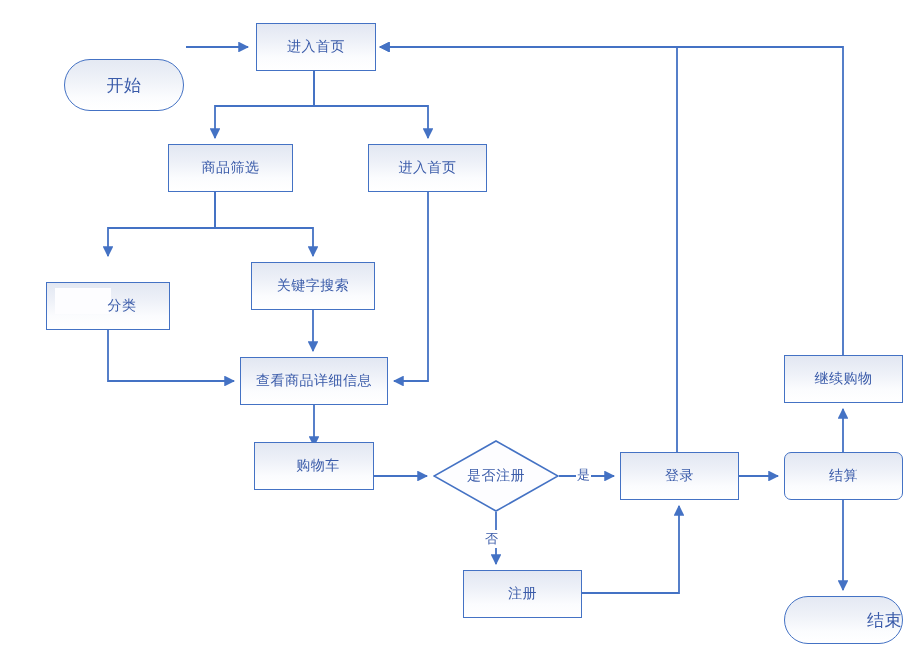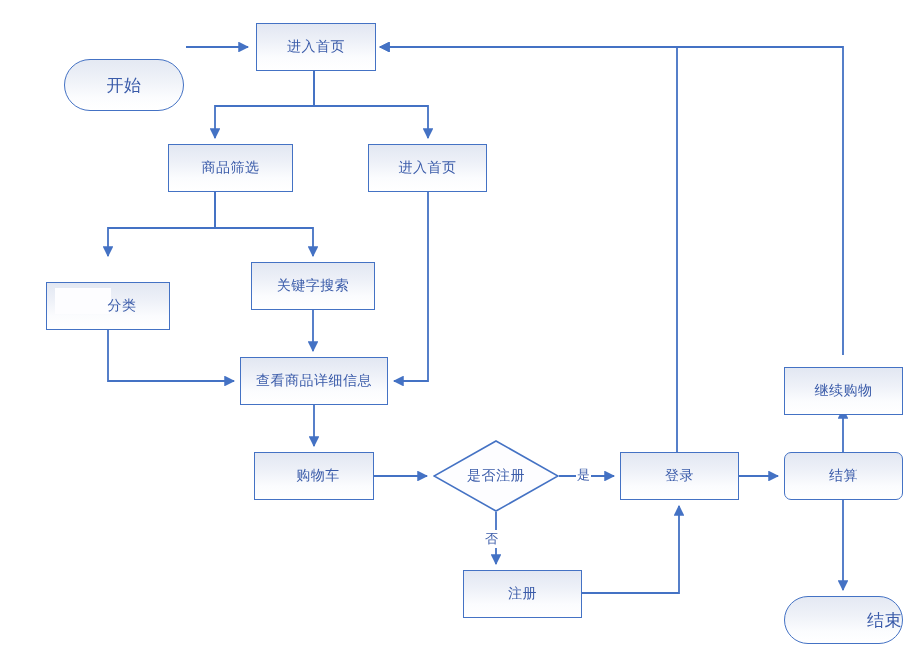--- a/index.html
+++ b/index.html
@@ -133,39 +133,39 @@
       </div>
       <div class="node process category-shape" style="left: 46px; top: 262px; width: 124px; height: 48px; margin-top: 20px;">
         <span class="node-label">分类</span>
       </div>
       <div class="node process" style="left: 251px; top: 262px; width: 124px; height: 48px;">
         <span class="node-label">关键字搜索</span>
       </div>
       <div class="node process" style="left: 240px; top: 357px; width: 148px; height: 48px;">
         <span class="node-label">查看商品详细信息</span>
       </div>
-      <div class="node process" style="left: 254px; top: 452px; width: 120px; height: 48px; padding-left: 8px;">
+      <div class="node process" style="left: 254px; top: 442px; width: 120px; height: 48px; padding-left: 8px;">
         <span class="node-label">购物车</span>
       </div>
       <div class="node decision" style="left: 433px; top: 440px; width: 126px; height: 72px;">
         <svg class="diamond-svg" width="126" height="72" viewBox="0 0 126 72">
           <polygon points="63,1 125,36 63,71 1,36" fill="#fdfdff" stroke="#4472c4" stroke-width="1.6"></polygon>
         </svg>
         <span class="diamond-label">是否注册</span>
       </div>
       <div class="node process" style="left: 620px; top: 452px; width: 119px; height: 48px;">
         <span class="node-label">登录</span>
       </div>
       <div class="node process" style="left: 435px; top: 570px; width: 119px; height: 48px; margin-left: 28px;">
         <span class="node-label">注册</span>
       </div>
       <div class="node process" style="left: 784px; top: 452px; width: 119px; height: 48px; border-radius: 7px;">
         <span class="node-label">结算</span>
       </div>
-      <div class="node process" style="left: 784px; top: 355px; width: 119px; height: 48px; margin-top: 12px;">
+      <div class="node process" style="left: 784px; top: 355px; width: 119px; height: 48px;">
         <span class="node-label">继续购物</span>
       </div>
       <div class="node terminator" style="left: 784px; top: 596px; width: 119px; height: 48px; justify-content: flex-end;">
         <span class="node-label">结束</span>
       </div>
     </div>
   <div id="edge-label-layer">
       <div class="edge-label" style="left: 576px; top: 466px;">是</div>
       <div class="edge-label" style="left: 484px; top: 530px;">否</div>
     </div>

